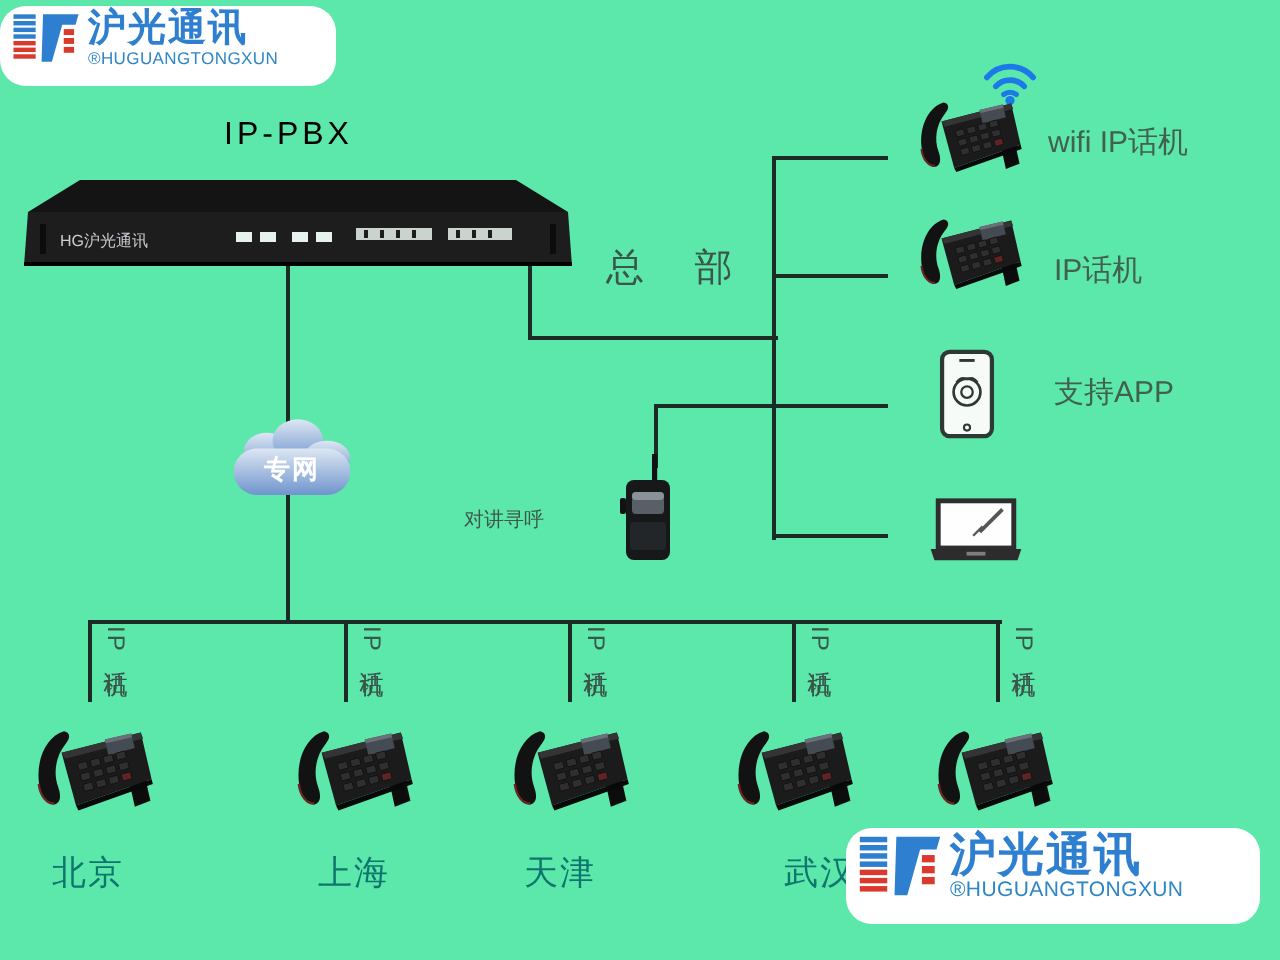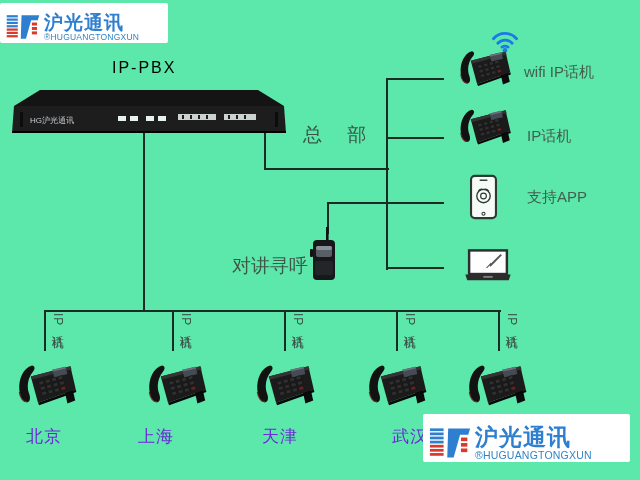--- a/index.html
+++ b/index.html
@@ -8,34 +8,34 @@
 
   
   .line{position:absolute;background:#1c2b24;z-index:1;}
   .line.h{height:2px;}
   .line.v{width:2px;}
 
   
   .lbl{position:absolute;color:#3d584b;z-index:3;white-space:nowrap;line-height:1.15;}
   .lbl-pbx{left:112px;top:59px;font-size:16px;letter-spacing:2px;color:#000000;}
   .lbl-hq{left:303px;top:124px;font-size:19px;letter-spacing:10px;color:#3a564a;}
-  .lbl-paging{left:232px;top:255px;font-size:19px;}
+  .lbl-paging{left:232px;top:255px;font-size:10px;}
   .lbl-branch{font-size:15px;color:#41604f;}
-  .lbl-city{font-size:17px;color:#6d28d9;letter-spacing:1px;}
+  .lbl-city{font-size:17px;color:#0f766e;letter-spacing:1px;}
   .lbl-port{writing-mode:vertical-rl;text-orientation:mixed;font-size:12px;height:56px;letter-spacing:1px;color:#3a564a;}
 
   .dev{position:absolute;z-index:2;}
 
   
   .cloud-wrap{position:absolute;left:112px;top:206px;width:68px;height:50px;z-index:2;}
   .cloud-wrap .cloud-label{position:absolute;left:0;right:0;top:20px;text-align:center;
     color:#ffffff;font-size:13px;font-weight:bold;letter-spacing:1px;}
 
   
-  .logo{position:absolute;background:#ffffff;border-radius:2px;display:flex;align-items:flex-end;
+  .logo{position:absolute;background:#ffffff;border-radius:13px;display:flex;align-items:flex-start;
     z-index:10;box-sizing:border-box;padding:2px 6px;gap:4px;}
   .logo-text{display:flex;flex-direction:column;justify-content:center;line-height:1;}
   .logo-cn{color:#2e7fd0;font-weight:bold;letter-spacing:1px;}
   .logo-en{color:#2f86c5;font-weight:normal;letter-spacing:0.2px;margin-top:1px;}
   .logo-tl{left:0;top:3px;width:168px;height:40px;}
   .logo-tl .logo-mark{width:34px;height:28px;}
   .logo-tl .logo-cn{font-size:19px;}
   .logo-tl .logo-en{font-size:8.5px;}
   .logo-br{left:423px;top:414px;width:207px;height:48px;}
   .logo-br .logo-mark{width:42px;height:34px;}
@@ -181,20 +181,29 @@
       <div class="logo-en">®HUGUANGTONGXUN</div>
     </div>
   </div>
 
   <div class="lbl lbl-pbx">IP-PBX</div>
   <svg class="dev" style="left:6px;top:86px" width="290" height="52">
       <use href="#sym-pbx"></use>
     </svg>
   <div class="lbl lbl-hq">总 部</div>
 
+  <div class="cloud-wrap">
+    <svg width="68" height="50" viewBox="0 0 70 50">
+      <ellipse cx="22" cy="20" rx="12" ry="10" fill="url(#cloudg)"></ellipse>
+      <ellipse cx="38" cy="14" rx="13" ry="11" fill="url(#cloudg)"></ellipse>
+      <ellipse cx="53" cy="23" rx="12" ry="9" fill="url(#cloudg)"></ellipse>
+      <rect x="5" y="18" width="60" height="24" rx="12" fill="url(#cloudg)"></rect>
+    </svg>
+    <div class="cloud-label">专网</div>
+  </div>
 
   <svg class="dev" style="left:306px;top:227px" width="34" height="56">
       <use href="#sym-walkie"></use>
     </svg>
   <div class="lbl lbl-paging">对讲寻呼</div>
 
   <svg class="dev" style="left:489px;top:28px" width="32" height="25">
       <use href="#sym-wifi"></use>
     </svg>
   <svg class="dev" style="left:456px;top:48px" width="58" height="45">
@@ -232,21 +241,21 @@
       <use href="#sym-phone"></use>
     </svg>
   <svg class="dev" style="left:364px;top:362px" width="66" height="51">
       <use href="#sym-phone"></use>
     </svg>
   <svg class="dev" style="left:464px;top:362px" width="66" height="51">
       <use href="#sym-phone"></use>
     </svg>
 
   <div class="lbl lbl-city" style="left:26px;top:427px;">北京</div>
-  <div class="lbl lbl-city" style="left:138px;top:427px;font-family:Liberation Serif, serif;">上海</div>
+  <div class="lbl lbl-city" style="left:159px;top:427px;font-family:Liberation Serif, serif;">上海</div>
   <div class="lbl lbl-city" style="left:262px;top:427px;">天津</div>
   <div class="lbl lbl-city" style="left:392px;top:427px;">武汉</div>
   <div class="lbl lbl-city" style="left:470px;top:427px;"></div>
 
   <div class="logo logo-br">
     <svg class="logo-mark">
         <use href="#sym-logomark"></use>
       </svg>
     <div class="logo-text">
       <div class="logo-cn">沪光通讯</div>

